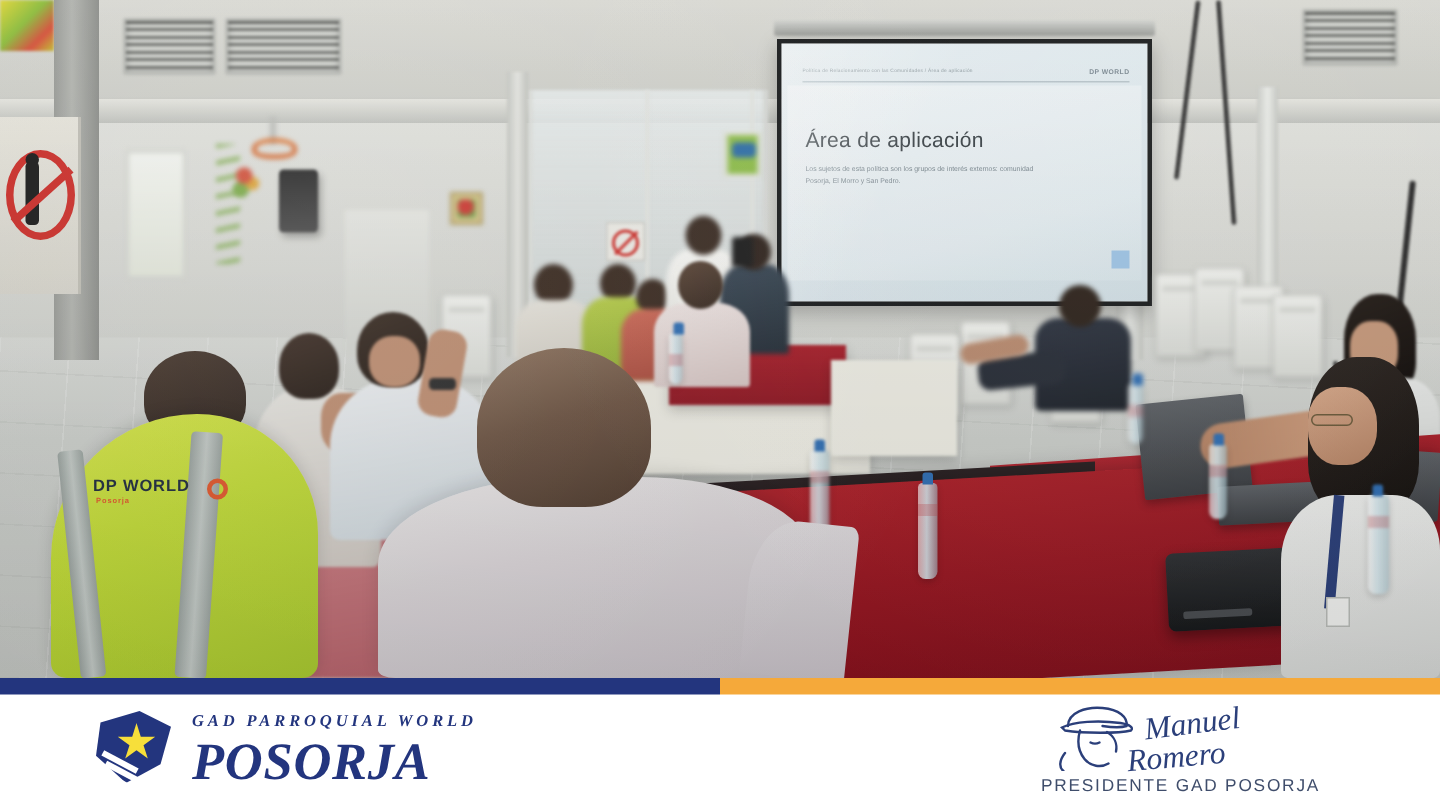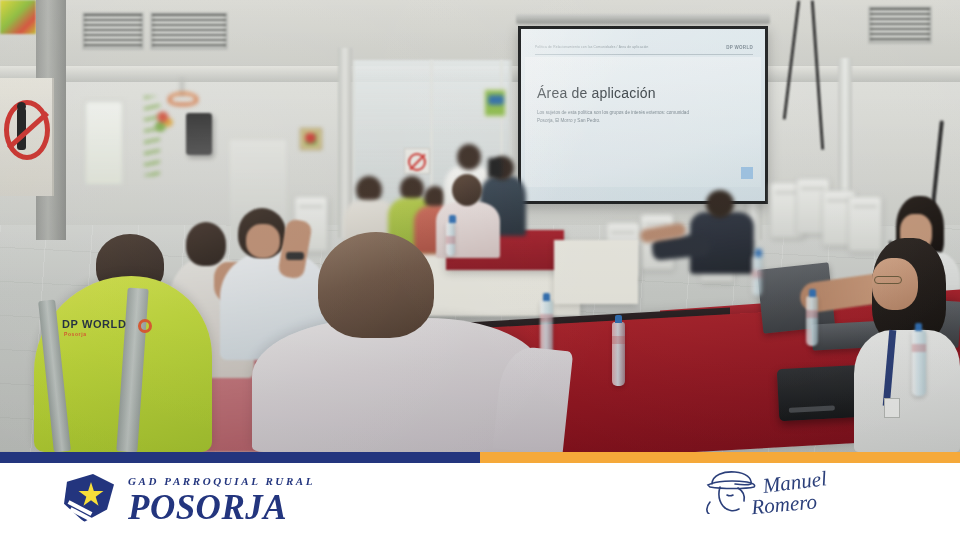--- a/index.html
+++ b/index.html
@@ -676,21 +676,21 @@
 
     <div class="brand-left">
       <div class="shield">
         <div class="sh"></div>
         <div class="star"></div>
         <div class="stripe a"></div>
         <div class="stripe b"></div>
         <div class="stripe c"></div>
       </div>
       <div class="brand-text">
-        <span class="brand-kicker">GAD PARROQUIAL RURAL</span>
+        <span class="brand-kicker">GAD PARROQUIAL WORLD</span>
         <span class="brand-name">POSORJA</span>
       </div>
     </div>
 
     <div class="brand-right">
       <div class="sig-wrap">
         <svg class="sig-face" viewBox="0 0 62 46">
           <g fill="none" stroke="#2b3f7a" stroke-width="1.6" stroke-linecap="round">
             <path d="M10 16 C10 7, 22 3, 33 4 C44 5, 50 10, 49 16 C46 17, 40 17, 33 16"></path>
             <path d="M6 17 C14 13, 30 12, 45 14 C51 15, 54 17, 52 19 C44 21, 20 21, 8 19 Z"></path>
@@ -698,16 +698,17 @@
             <path d="M36 20 C41 23, 43 28, 42 33"></path>
             <path d="M8 34 C4 39, 4 44, 7 46"></path>
             <path d="M25 27 C27 28, 29 28, 31 27"></path>
           </g>
         </svg>
         <div class="sig-script">
           <span>Manuel</span>
           <span class="l2">Romero</span>
         </div>
       </div>
+      <div class="sig-caption">PRESIDENTE GAD POSORJA</div>
     </div>
   </div>
 
 </div>
 
 </body></html>

